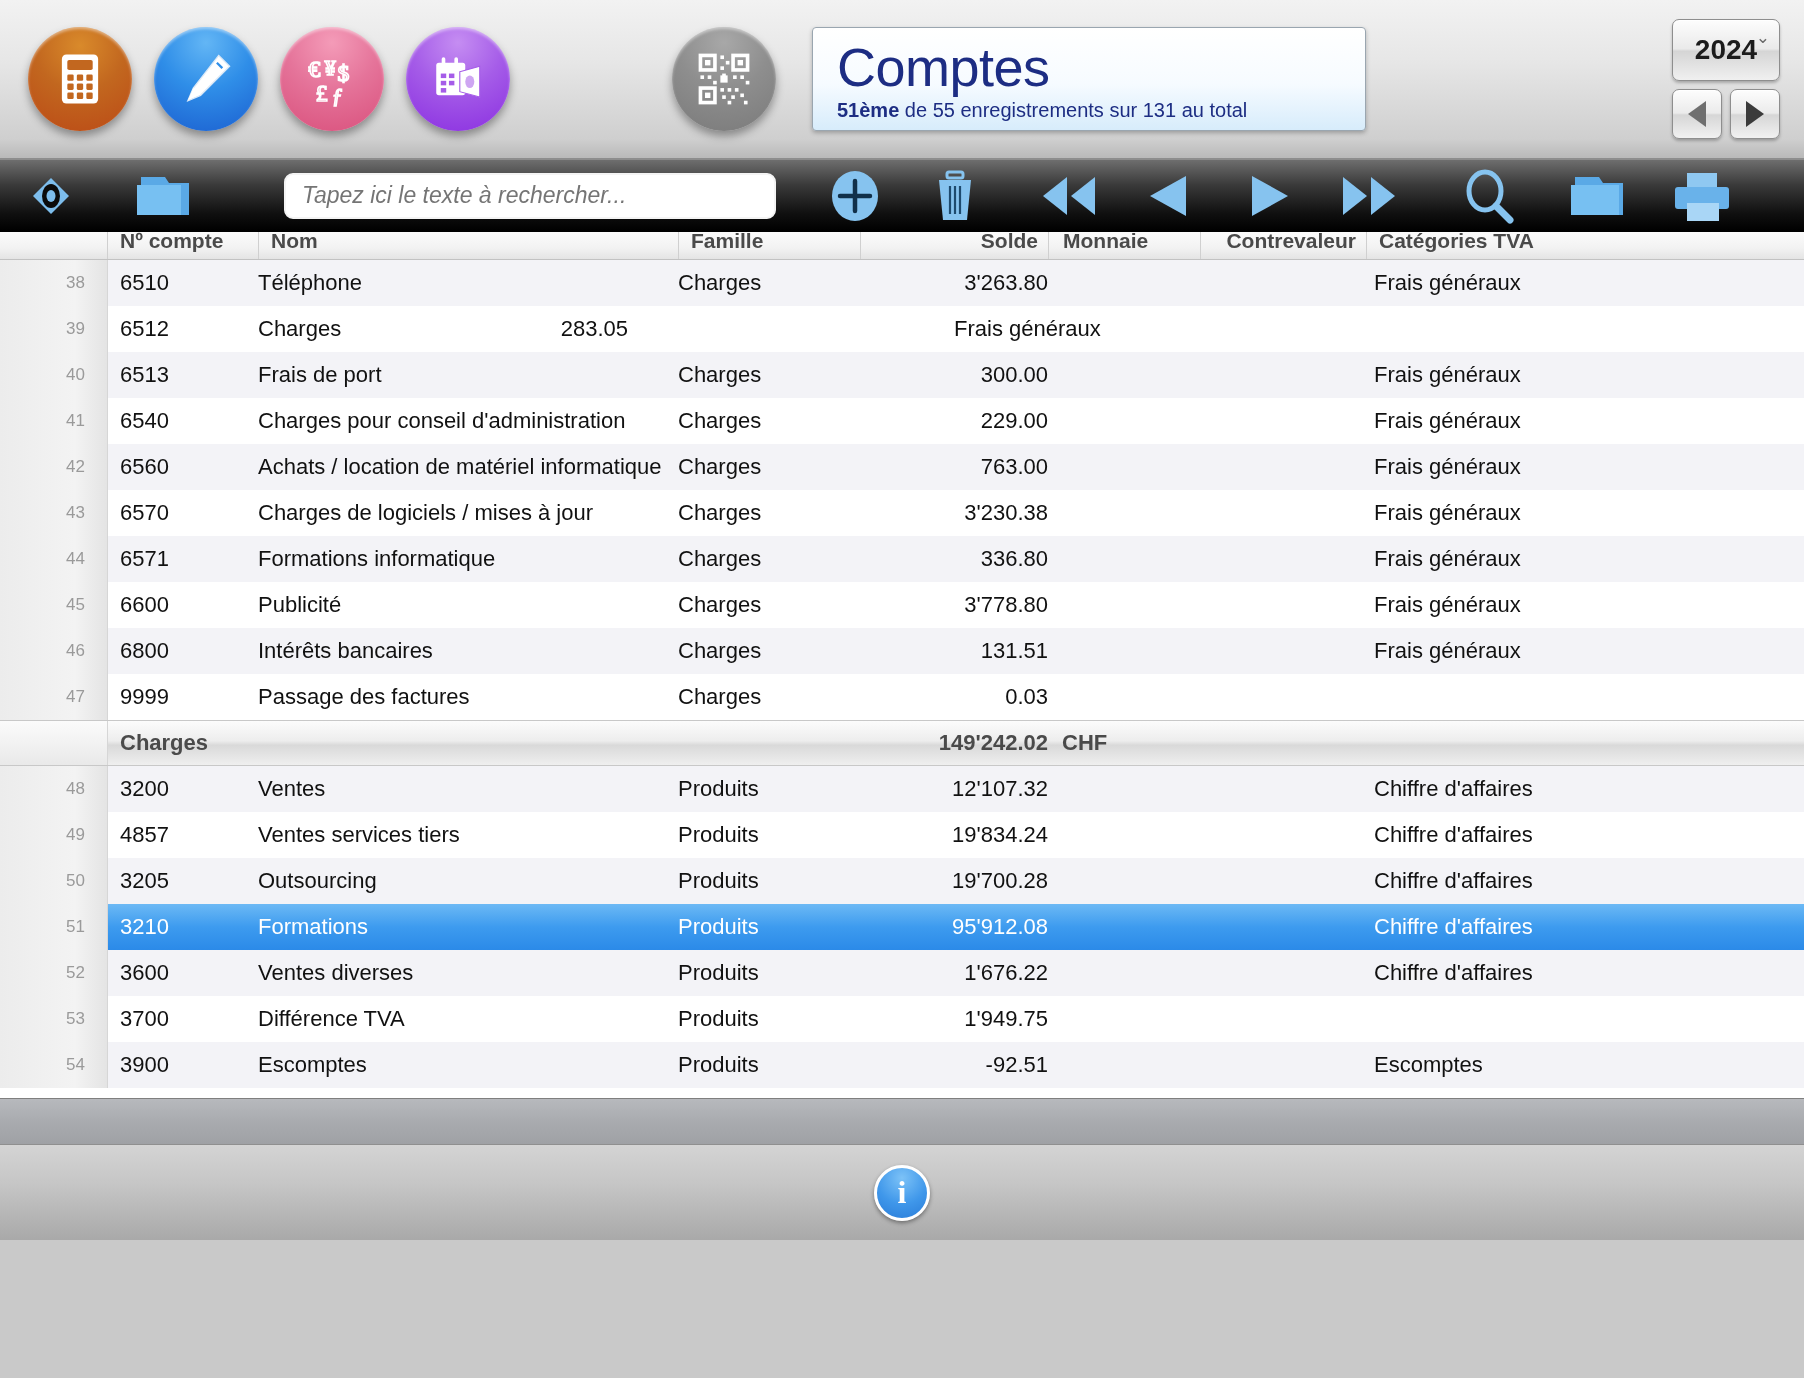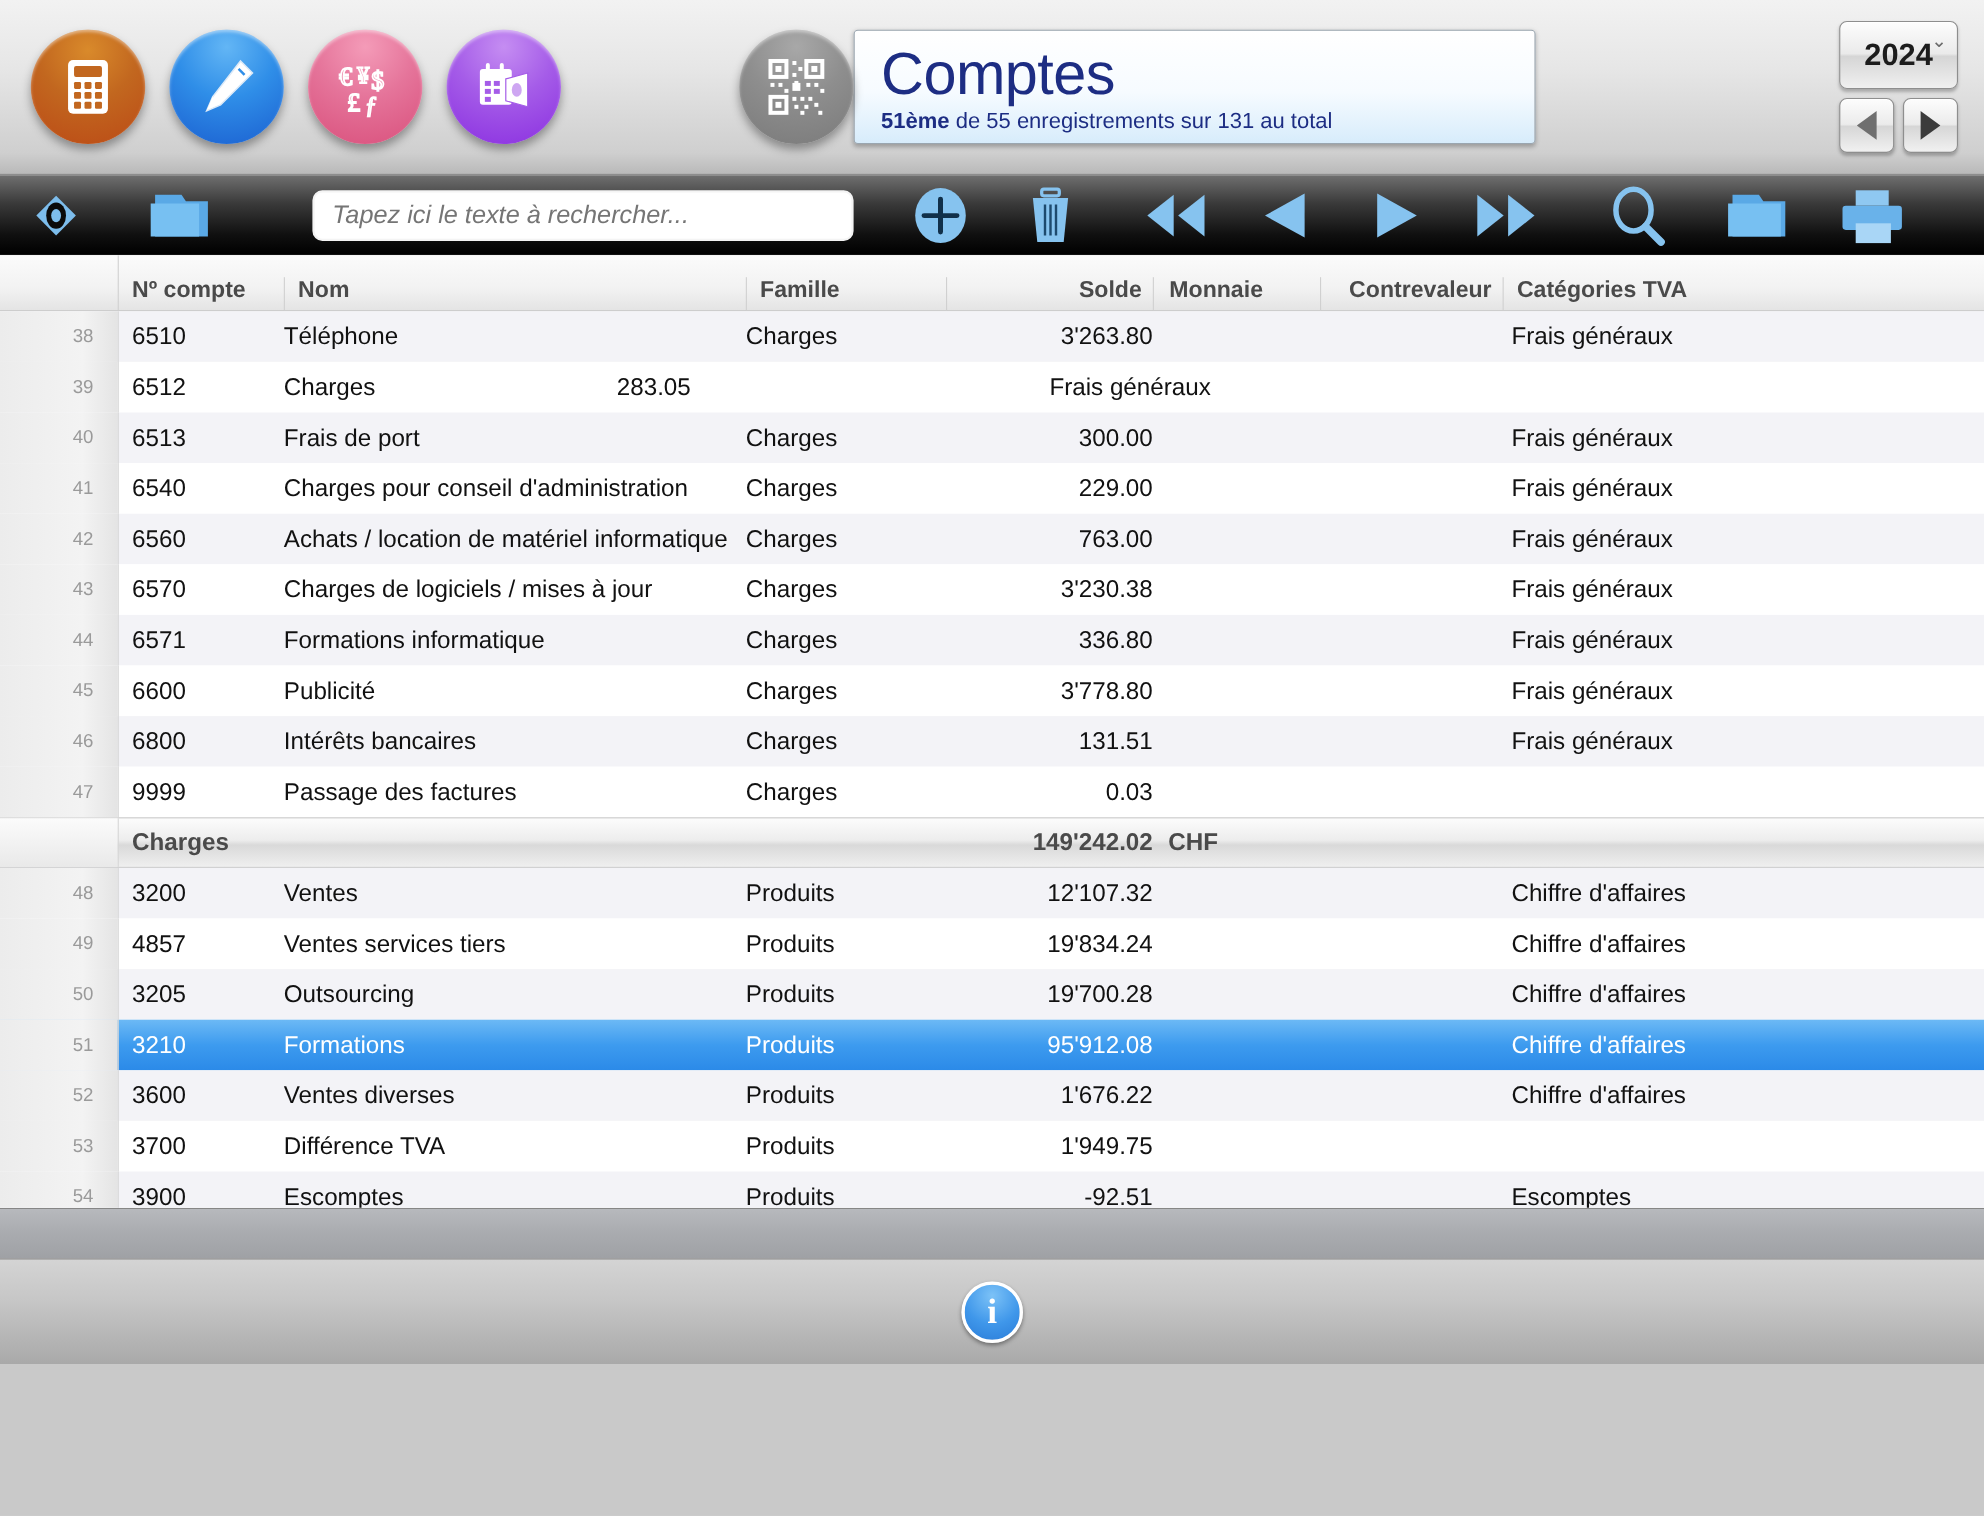--- a/index.html
+++ b/index.html
@@ -33,21 +33,22 @@
     box-shadow: 0 0 16px 7px rgba(255,205,95,.95);
     z-index:-1;
   }
   .ic-pen    { background: radial-gradient(circle at 50% 15%, #63b6f5 0%, #2f8ee8 45%, #1b5fd0 100%); }
   .ic-money  { background: radial-gradient(circle at 50% 15%, #f49bb8 0%, #e5749a 45%, #d9507c 100%); }
   .ic-card   { background: radial-gradient(circle at 50% 15%, #c58df2 0%, #a55ce8 45%, #8a2fe0 100%); }
   .ic-qr     { background: radial-gradient(circle at 50% 15%, #a8a8a8 0%, #8e8e8e 45%, #7a7a7a 100%);
                margin-left: 140px; }
 
   .title-box {
-    width: 620px; height: 104px;
+    margin-left: 36px;
+    width: 554px; height: 104px;
     background: linear-gradient(to bottom, #ffffff 0%, #f6fbff 55%, #d7ecfb 100%);
     border: 1px solid #9aa6b0;
     border-radius: 4px;
     box-shadow: inset 0 1px 0 #fff, 0 2px 4px rgba(0,0,0,.25);
     padding: 4px 0 0 24px;
     display: flex; flex-direction: column; justify-content: center;
   }
   .title-main { font-size: 54px; color: #1d2d83; line-height: 1.02; letter-spacing: -.5px; }
   .title-sub  { font-size: 20px; color: #1d2d83; margin-top: 4px; }
   .title-sub b { font-weight: bold; }
@@ -105,21 +106,21 @@
   .sp-b { margin-left: 26px; }
   .sp-c { margin-left: 40px; }
   .sp-d { margin-left: 46px; }
   .sp-e { margin-left: 36px; }
   .sp-f { margin-left: 30px; }
 
   
   .table-area { background: #fff; height: 866px; position: relative; overflow: hidden; }
   .thead {
     display: flex; align-items: flex-end;
-    height: 51px;
+    height: 28px;
     background: linear-gradient(to bottom, #fbfbfb 0%, #f2f2f2 60%, #e4e4e4 100%);
     border-bottom: 1px solid #c2c2c2;
     font-size: 21px; font-weight: bold; color: #4a4a4a;
   }
   .thead > div { padding-bottom: 6px; }
   .row {
     display: flex; align-items: center;
     height: 46px;
     font-size: 22px; color: #111;
   }

